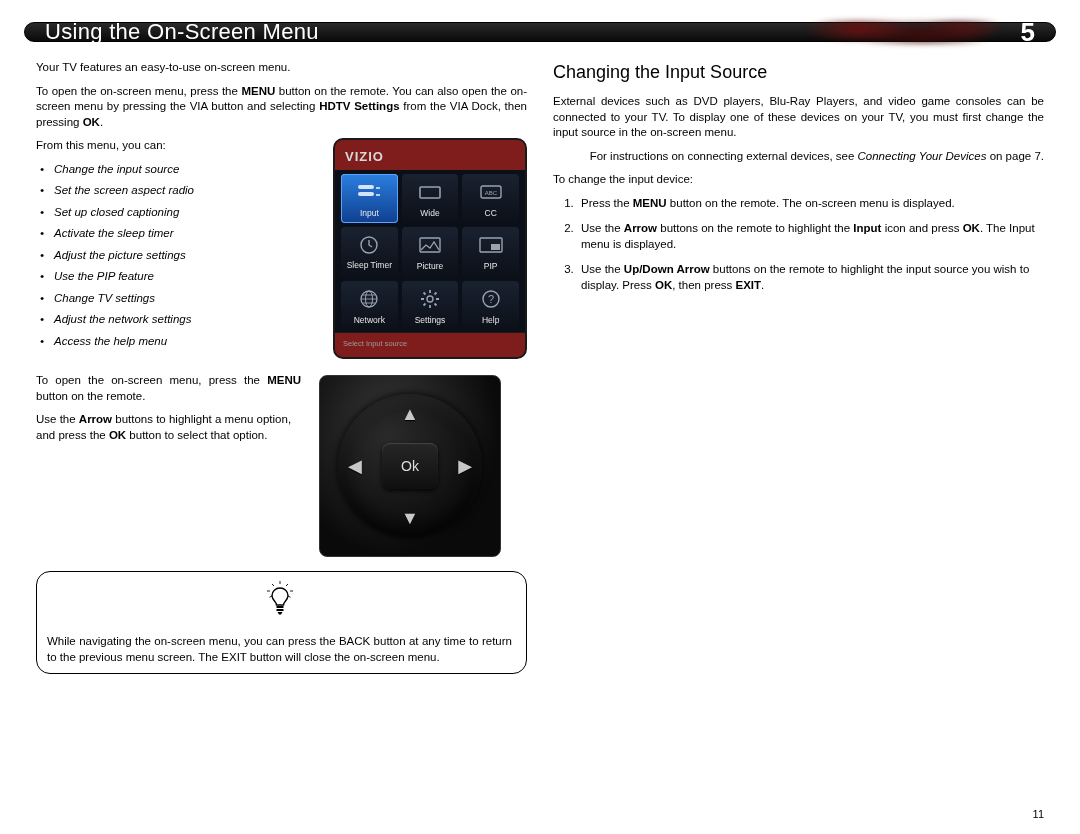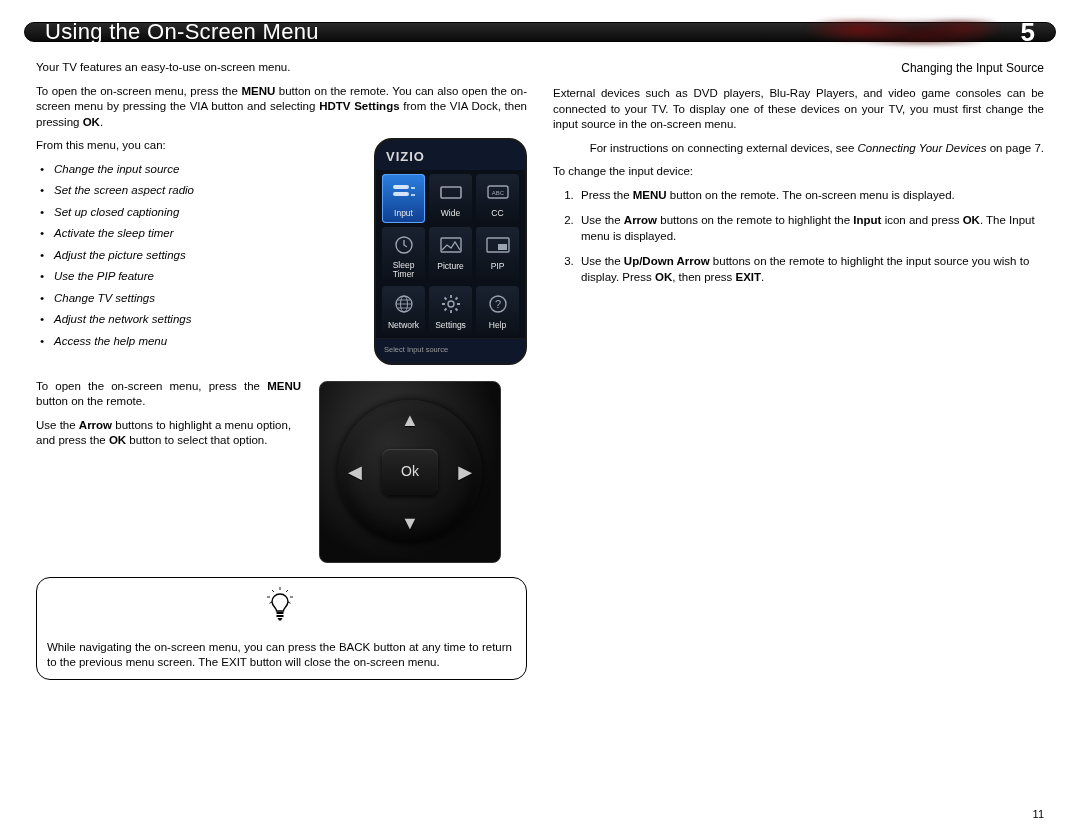--- a/index.html
+++ b/index.html
@@ -48,43 +48,42 @@
     z-index: 1;
   }
   .columns {
     display: flex;
     gap: 26px;
     padding: 6px 36px 0 36px;
   }
   .col { flex: 1; font-size: 11.5px; line-height: 1.35; }
   .col p { margin-bottom: 8px; text-align: justify; }
   .col h2 {
-    font-size: 12px;
+    font-size: 18px;
     font-weight: 400;
     margin: 8px 0 10px 0;
     font-family: Arial, sans-serif;
-    text-align: right;
   }
   ul.feature { list-style: none; padding-left: 18px; margin-bottom: 8px; font-style: italic; }
   ul.feature li { position: relative; margin-bottom: 6px; }
   ul.feature li::before { content: "•"; position: absolute; left: -14px; }
   ol.steps { padding-left: 24px; margin-bottom: 10px; }
   ol.steps li { margin-bottom: 10px; padding-left: 4px; }
   b { font-weight: 700; }
   i { font-style: italic; }
 
   .left-flex { display: flex; gap: 18px; align-items: flex-start; margin-bottom: 14px; }
   .left-flex > div:first-child { flex: 1; }
 
   
   .tv-menu {
-    width: 153px;
+    width: 194px;
     border: 2px solid #1a1a1a;
-    border-radius: 18px;
-    background: #0f172a;
+    border-radius: 10px;
+    background: #7f1d1d;
     color: #d8d8d8;
     font-size: 9px;
     overflow: hidden;
   }
   .tv-brand {
     padding: 8px 10px 4px;
     font-size: 13px;
     letter-spacing: 1px;
     font-weight: 700;
     font-family: Arial, sans-serif;

